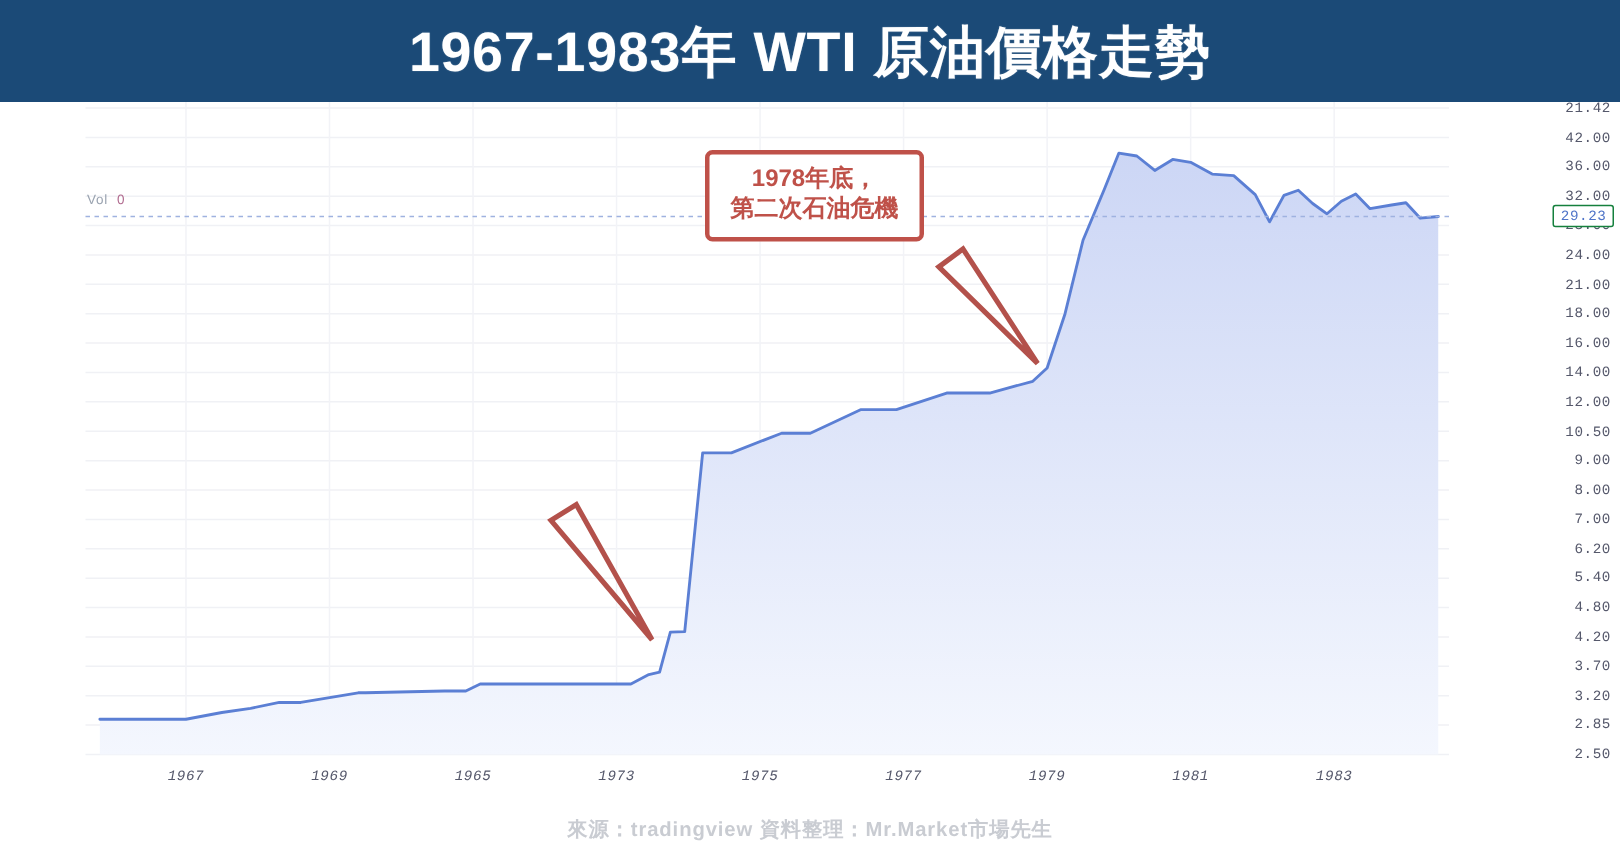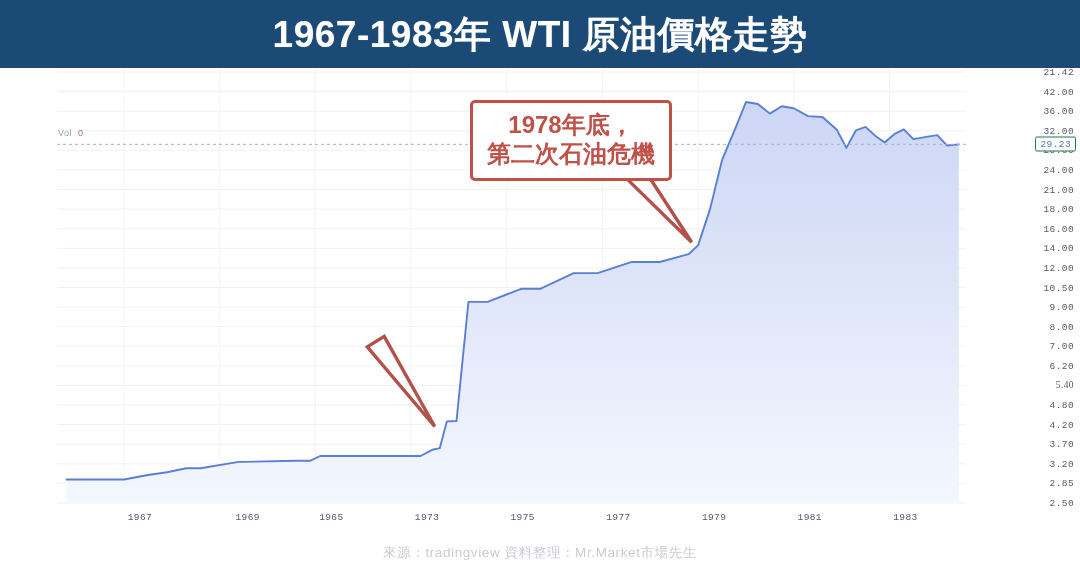--- a/index.html
+++ b/index.html
@@ -64,21 +64,21 @@
     font-size:9.5px;
     font-family:"Liberation Mono","DejaVu Sans Mono",monospace;
     padding:1px 4px 1px 4px;
     border-radius:2px;
     letter-spacing:.4px;
     white-space:nowrap;
     z-index:6;
   }
 
   .xaxis{
-    position:absolute;left:16px;top:503px;width:952px;height:30px;
+    position:absolute;left:0;top:503px;width:952px;height:30px;font-style:italic;
   }
   .xlab{
     position:absolute;top:9px;
     font-size:9.5px;color:#55586b;
     font-family:"Liberation Mono","DejaVu Sans Mono",monospace;
     letter-spacing:0.4px;
     transform:translateX(-50%);
     white-space:nowrap;
   }
 
@@ -88,21 +88,21 @@
     border:3px solid #bf5149;
     border-radius:5px;
     background:#ffffff;
     padding:7px 14px 9px 14px;
     text-align:center;
     z-index:5;
     box-sizing:border-box;
   }
   .callout .line{
     color:#bf5149;
-    font-size:24px;
+    font-size:16px;
     font-weight:bold;
     line-height:1.22;
     white-space:nowrap;
   }
   .callout-1{left:213px;top:266px;}
   .callout-2{left:470px;top:100px;}
 
   
   .tv-watermark{
     position:absolute;left:48px;top:541px;
@@ -113,20 +113,21 @@
     font-size:11px;color:#2a2e39;font-weight:bold;letter-spacing:-1px;
     font-family:"DejaVu Sans",sans-serif;
   }
   .tv-watermark .tv-name{
     font-size:11.5px;color:#3c4043;letter-spacing:.2px;
   }
 
   .footer{
     position:absolute;left:0;top:536px;width:1080px;height:38px;
     background:#ffffff;
+    font-weight:bold;
   }
   .footer .source-text{
     position:absolute;left:50%;top:8px;transform:translateX(-50%);
     font-size:13.5px;color:#c9ccd2;letter-spacing:.6px;
     white-space:nowrap;
   }
 </style>
 </head>
 <body>
 
@@ -206,33 +207,33 @@
       <div class="ylab" style="top: 121.545px;">21.00</div>
       <div class="ylab" style="top: 141.136px;">18.00</div>
       <div class="ylab" style="top: 160.727px;">16.00</div>
       <div class="ylab" style="top: 180.318px;">14.00</div>
       <div class="ylab" style="top: 199.909px;">12.00</div>
       <div class="ylab" style="top: 219.5px;">10.50</div>
       <div class="ylab" style="top: 239.091px;">9.00</div>
       <div class="ylab" style="top: 258.682px;">8.00</div>
       <div class="ylab" style="top: 278.273px;">7.00</div>
       <div class="ylab" style="top: 297.864px;">6.20</div>
-      <div class="ylab" style="top: 317.455px; font-family: Liberation Serif, serif;">5.40</div>
+      <div class="ylab" style="top: 317.455px;">5.40</div>
       <div class="ylab" style="top: 337.045px;">4.80</div>
       <div class="ylab" style="top: 356.636px;">4.20</div>
       <div class="ylab" style="top: 376.227px;">3.70</div>
       <div class="ylab" style="top: 395.818px;">3.20</div>
       <div class="ylab" style="top: 415.409px;">2.85</div>
       <div class="ylab" style="top: 435px;">2.50</div>
       <div class="price-badge" style="top: 76.3394px;">29.23</div>
     </div>
 
   <div class="xaxis" id="xaxis">
       <div class="xlab" style="left: 123.979px;">1967</div>
-      <div class="xlab" style="left: 219.663px; margin-left: 12px;">1969</div>
+      <div class="xlab" style="left: 219.663px;">1969</div>
       <div class="xlab" style="left: 315.347px;">1965</div>
       <div class="xlab" style="left: 411.032px;">1973</div>
       <div class="xlab" style="left: 506.716px;">1975</div>
       <div class="xlab" style="left: 602.4px;">1977</div>
       <div class="xlab" style="left: 698.084px;">1979</div>
       <div class="xlab" style="left: 793.768px;">1981</div>
       <div class="xlab" style="left: 889.453px;">1983</div>
     </div>
 
 

